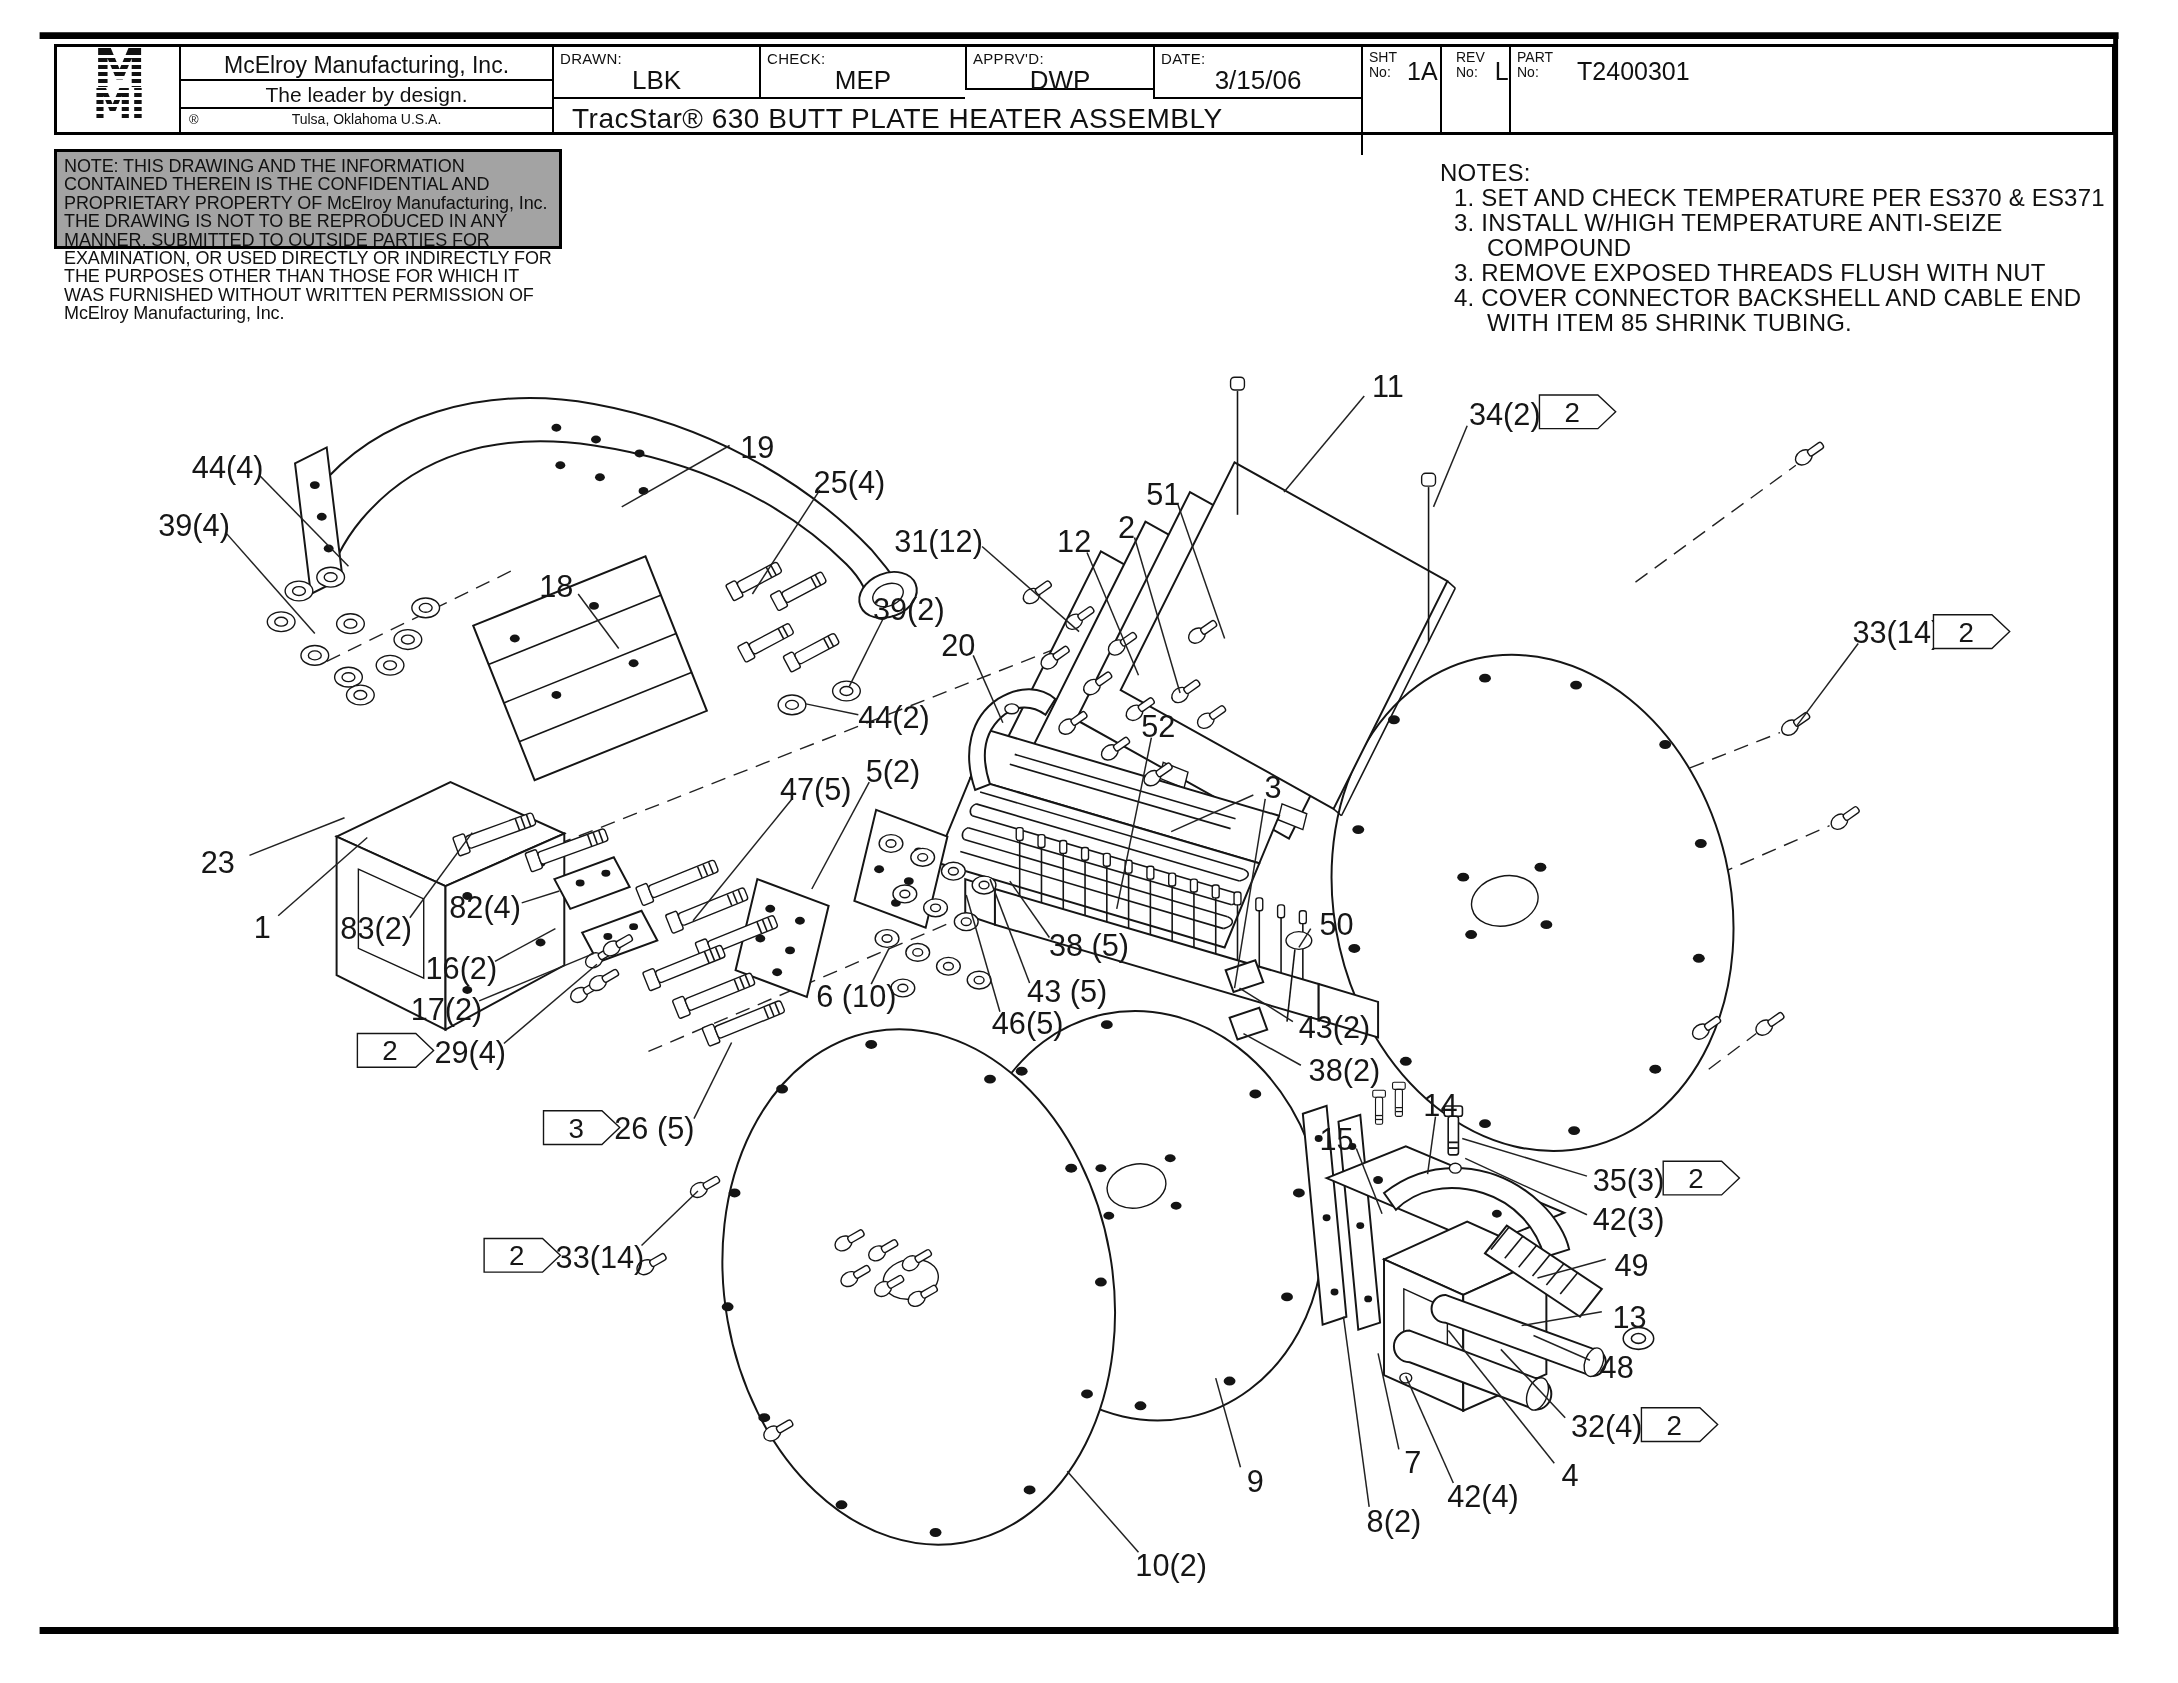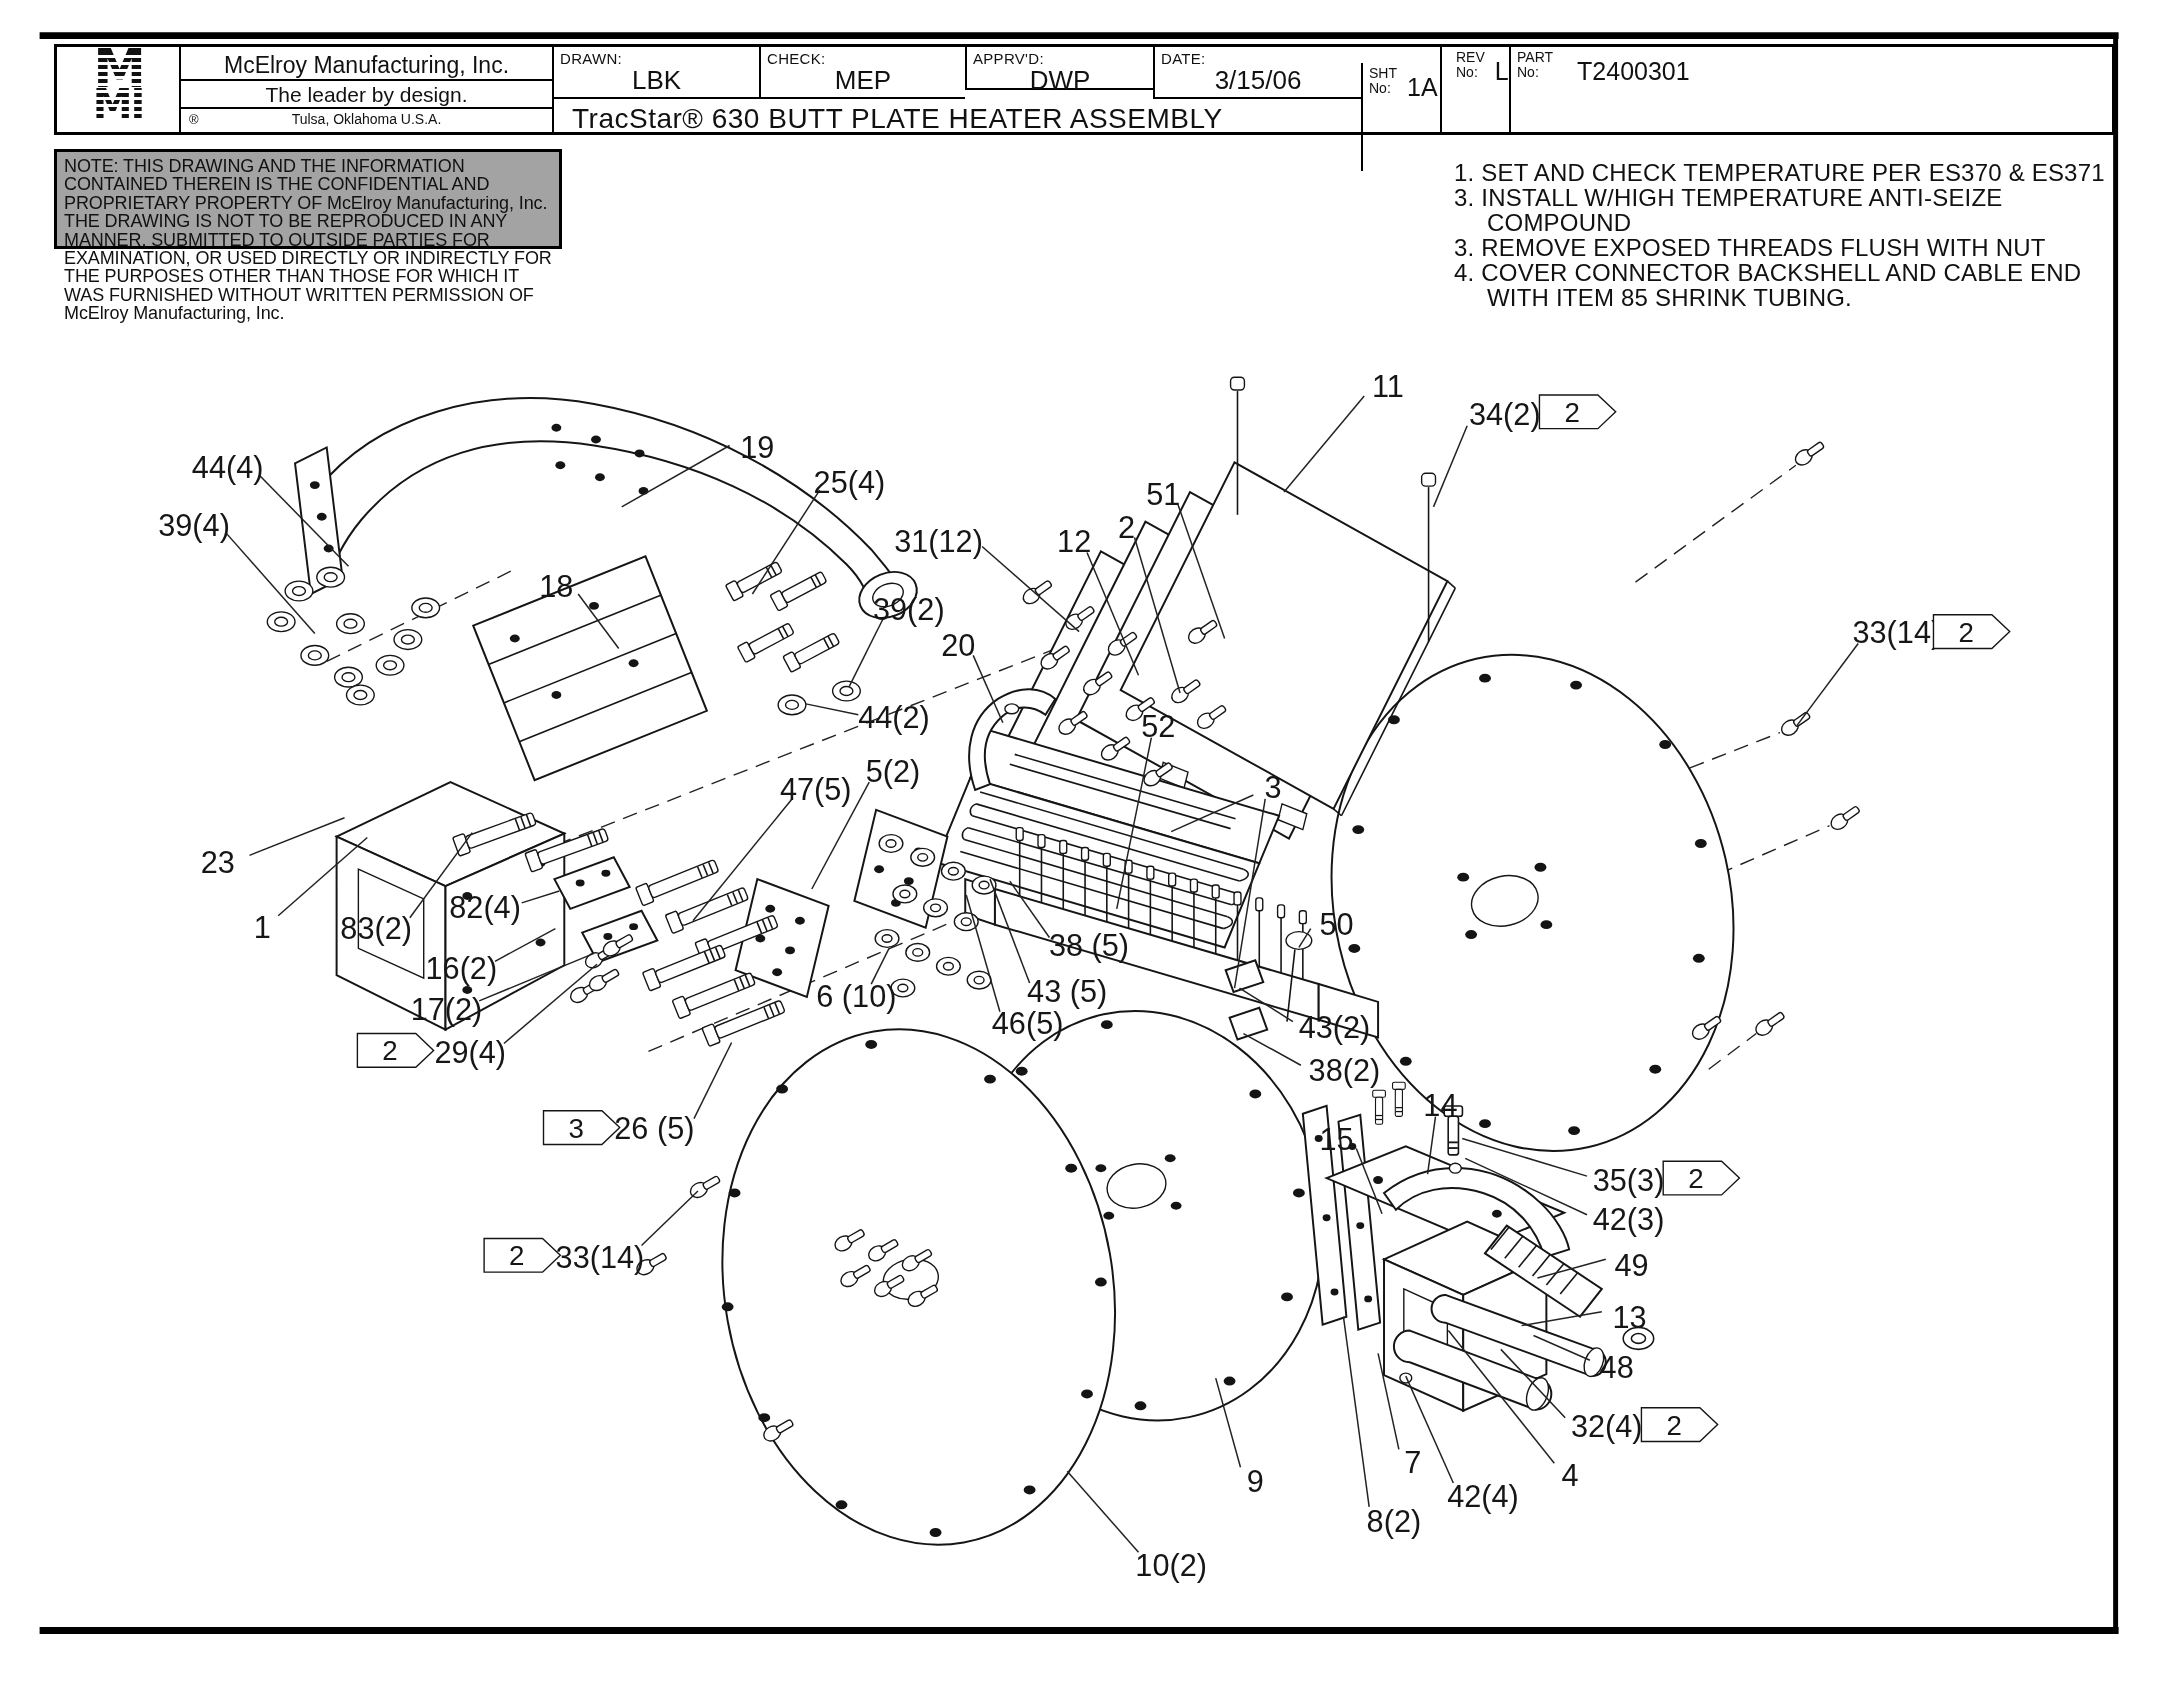--- a/index.html
+++ b/index.html
@@ -559,38 +559,39 @@
     <div class="val">MEP</div>
   </div>
   <div class="cell" style="left:908px;top:0;width:188px;height:43px;border-bottom:2px solid #000;">
     <div class="lbl">APPRV'D:</div>
     <div class="val">DWP</div>
   </div>
   <div class="cell" style="left:1096px;top:0;width:208px;height:52px;border-bottom:2px solid #000;">
     <div class="lbl">DATE:</div>
     <div class="val">3/15/06</div>
   </div>
-  <div class="cell" style="left:1304px;top:16px;width:79px;height:108px;">
+  <div class="cell" style="left:1304px;top:0;width:79px;height:108px;">
     <div class="twolbl"><span>SHT</span><br><span>No:</span></div>
     <div class="noval">1A</div>
   </div>
   <div class="cell" style="left:1383px;top:0;width:69px;height:85px;padding-left:8px;">
     <div class="twolbl"><span>REV</span><br><span>No:</span></div>
     <div class="noval">L</div>
   </div>
   <div class="cell" style="left:1452px;top:0;width:603px;height:85px;">
     <div class="twolbl"><span>PART</span><br><span>No:</span></div>
     <div class="noval" style="margin-left:24px;">T2400301</div>
   </div>
   <div class="ttl">TracStar® 630 BUTT PLATE HEATER ASSEMBLY</div>
 </div>
 
 <div class="note">NOTE: THIS DRAWING AND THE INFORMATION CONTAINED THEREIN IS THE CONFIDENTIAL AND PROPRIETARY PROPERTY OF McElroy Manufacturing, Inc. THE DRAWING IS NOT TO BE REPRODUCED IN ANY MANNER, SUBMITTED TO OUTSIDE PARTIES FOR EXAMINATION, OR USED DIRECTLY OR INDIRECTLY FOR THE PURPOSES OTHER THAN THOSE FOR WHICH IT WAS FURNISHED WITHOUT WRITTEN PERMISSION OF McElroy Manufacturing, Inc.</div>
 
 <div class="notes">
+  <div>NOTES:</div>
   <div class="i1">1. SET AND CHECK TEMPERATURE PER ES370 &amp; ES371</div>
   <div class="i1">3. INSTALL W/HIGH TEMPERATURE ANTI-SEIZE</div>
   <div class="i2">COMPOUND</div>
   <div class="i1">3. REMOVE EXPOSED THREADS FLUSH WITH NUT</div>
   <div class="i1">4. COVER CONNECTOR BACKSHELL AND CABLE END</div>
   <div class="i2">WITH ITEM 85 SHRINK TUBING.</div>
 </div>
 
 </div>
 

